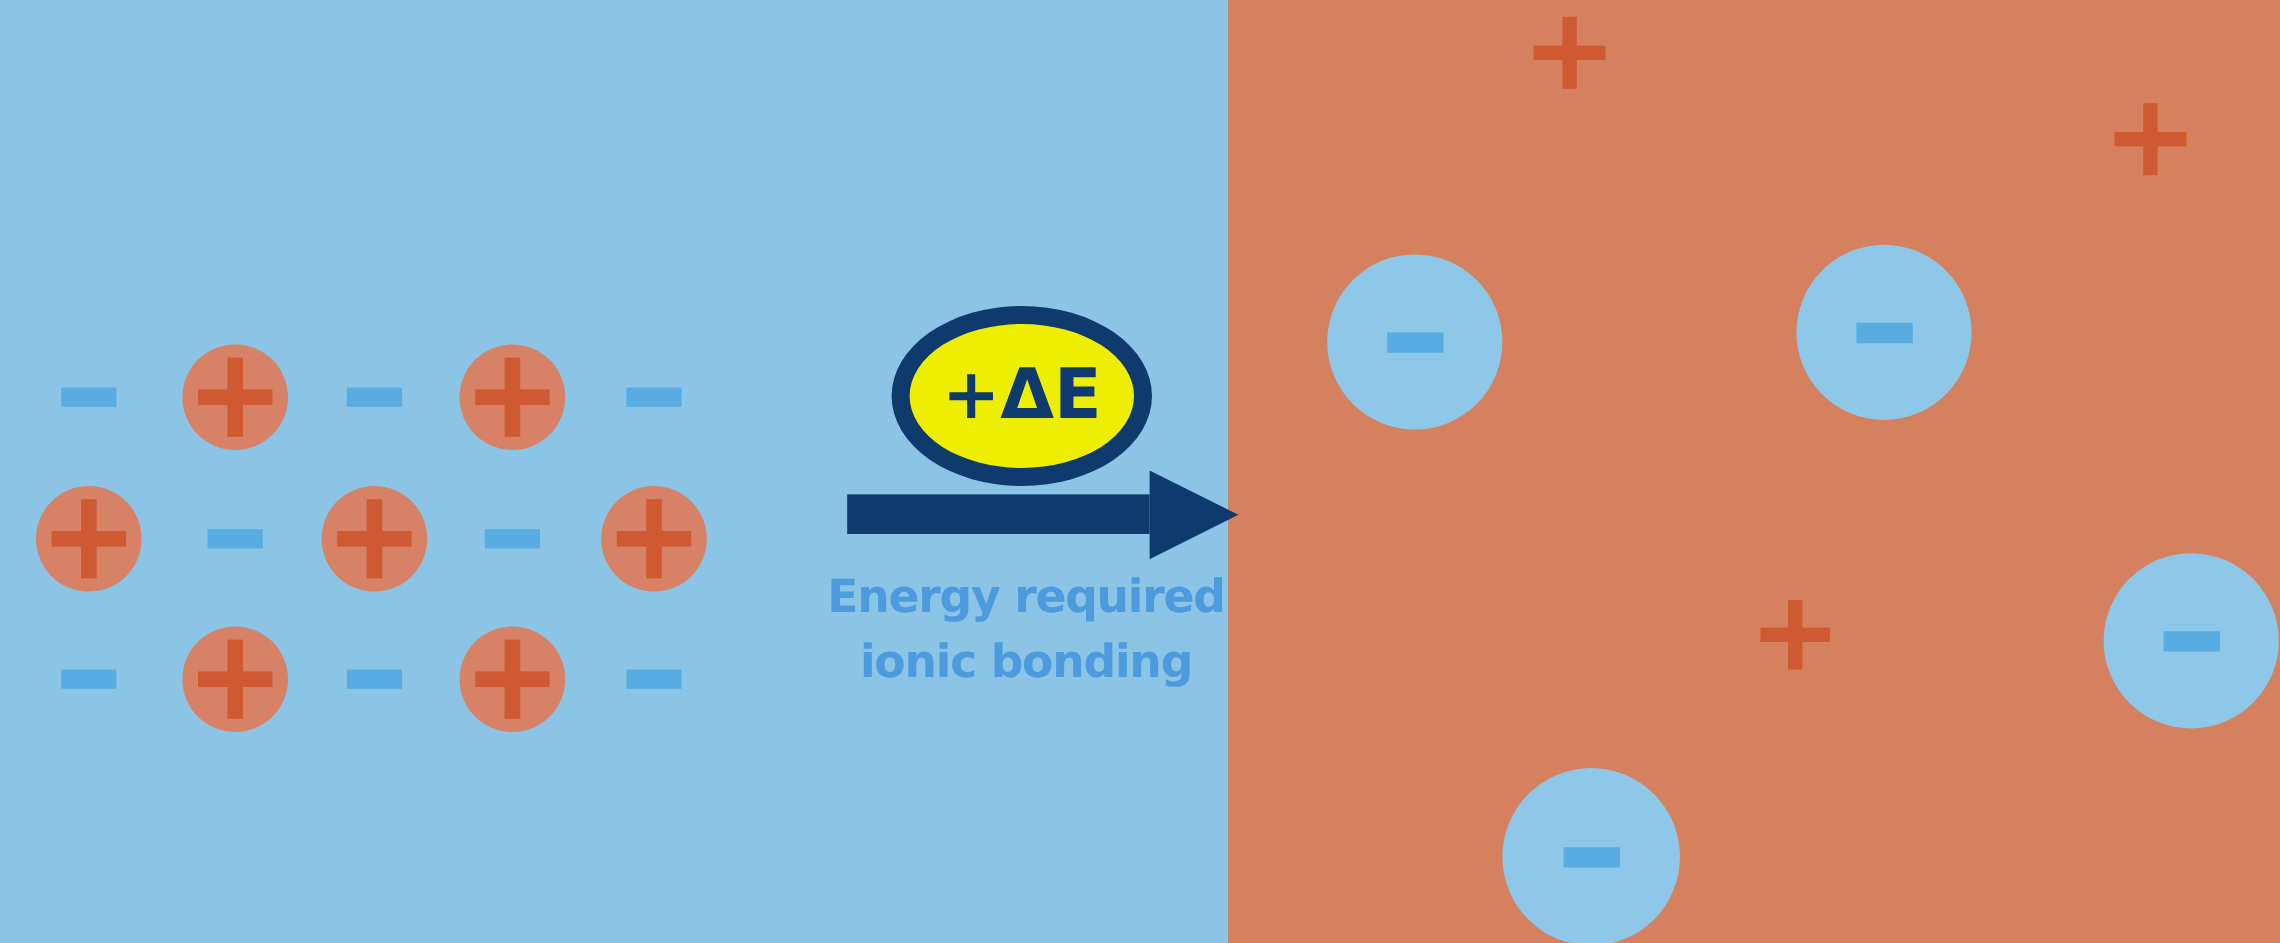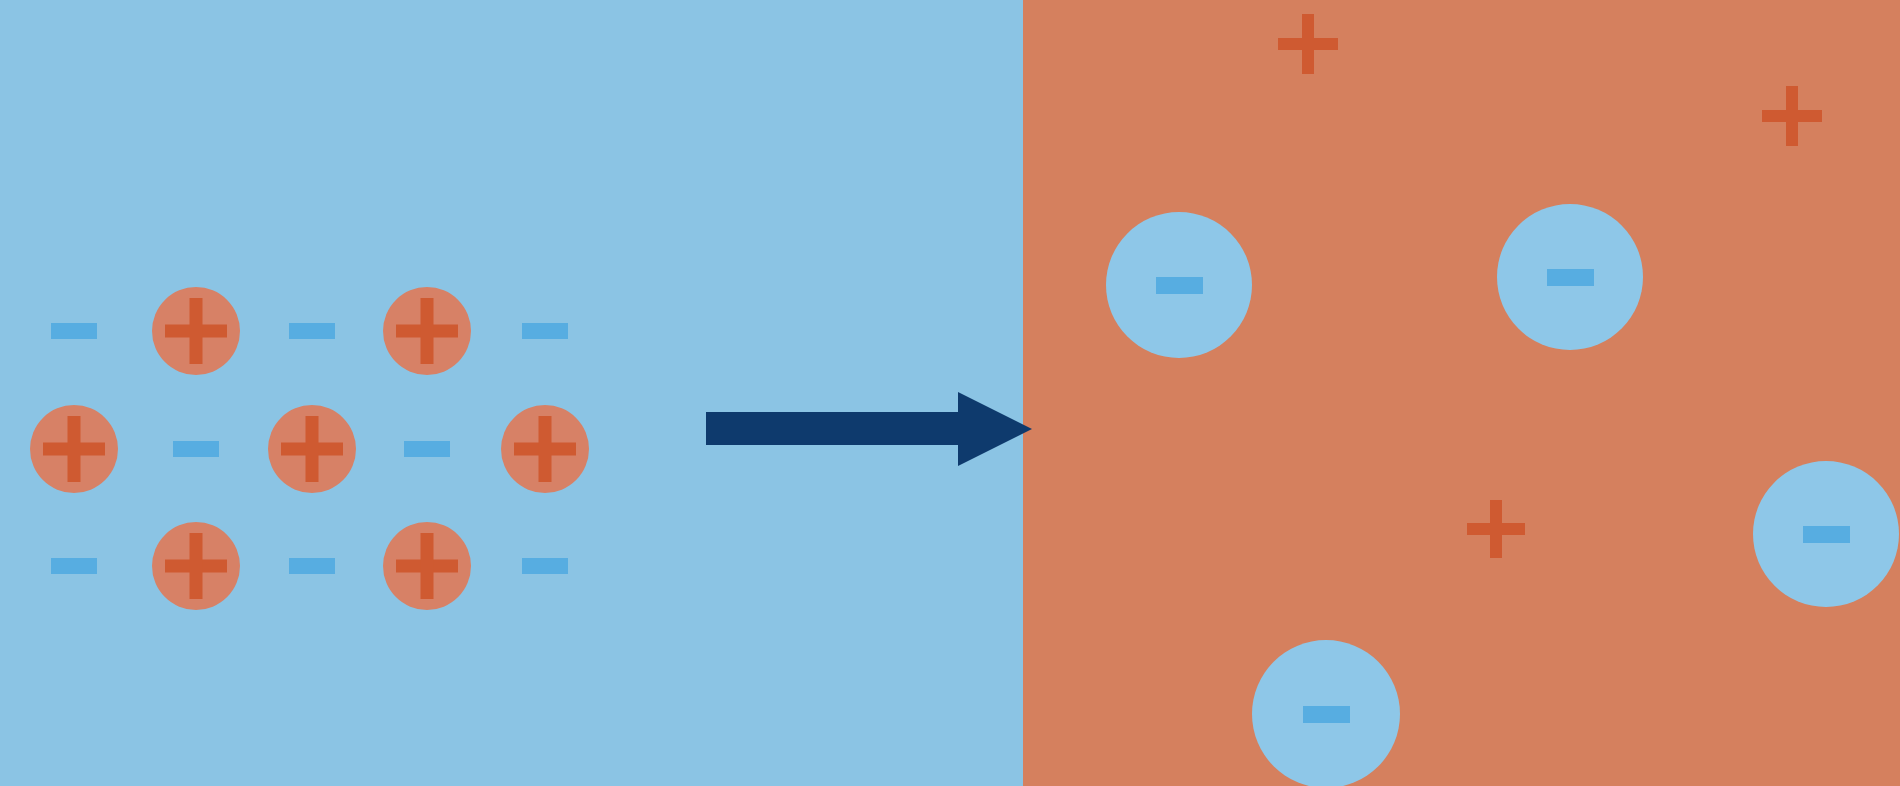--- a/index.html
+++ b/index.html
@@ -173,16 +173,21 @@
         <div class="plus-wrap">
           <div class="bar" style="width: 58px; height: 12px;"></div>
           <div class="bar" style="width: 12px; height: 58px;"></div>
         </div>
       </div>
     </div>
 
   <div class="arrow-shaft"></div>
   <div class="arrow-head"></div>
 
+  <div class="badge">
+    <span class="badge-label">+ΔE</span>
+  </div>
 
   <div class="caption">
+    <div>Energy required</div>
+    <div>ionic bonding</div>
   </div>
 </div>
 
 </body></html>

